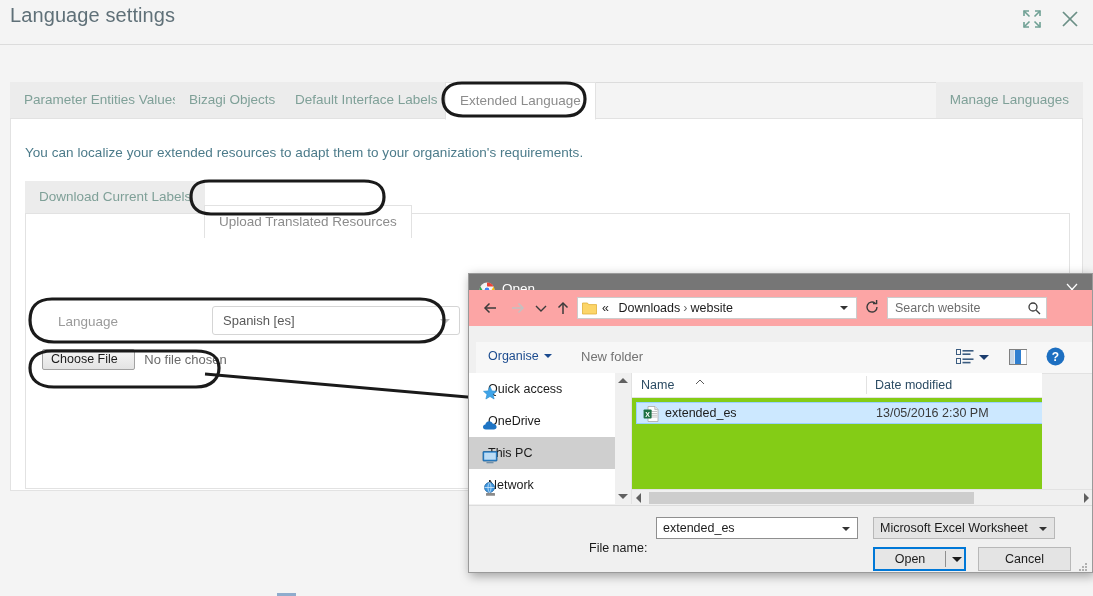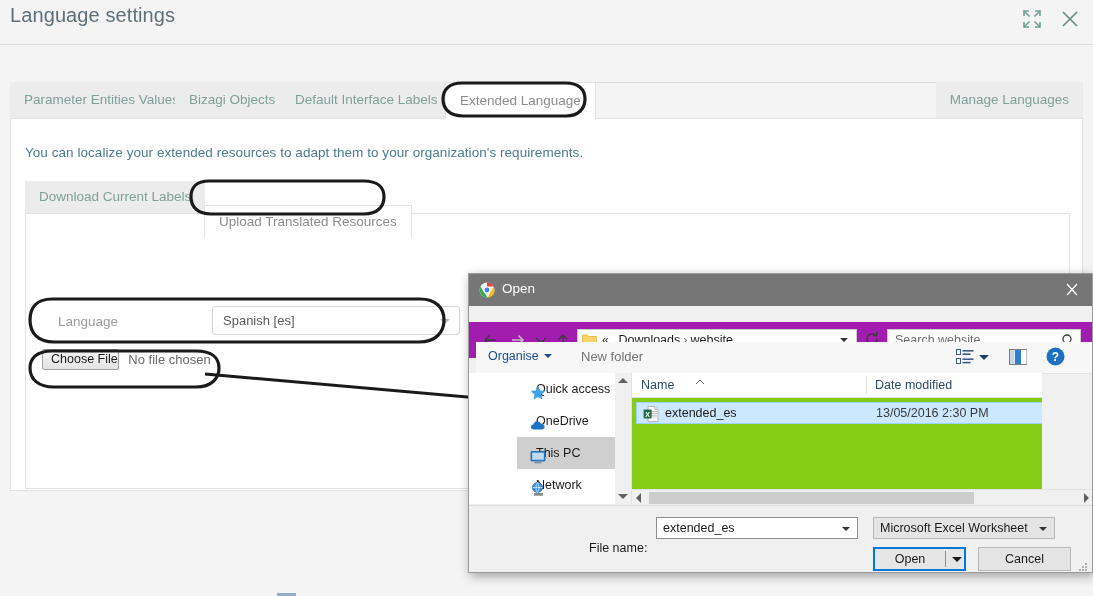--- a/index.html
+++ b/index.html
@@ -193,21 +193,21 @@
   }
 
   
   #file-row {
     position: absolute;
     left: 16px; top: 135px;
     height: 24px;
   }
   #choose-file-button {
     display: inline-block;
-    padding: 2px 0 3px 8px;
+    padding: 2px 16px 3px 8px;
     border: 1px solid #a2a2a2;
     border-radius: 2px;
     background: linear-gradient(#f6f6f6, #e3e3e3);
     font-size: 12.5px;
     color: #1b1b1b;
     font-family: "Liberation Sans", sans-serif;
     cursor: pointer;
     vertical-align: middle;
   }
   #no-file-chosen {
@@ -260,23 +260,23 @@
   }
   #dlg-close {
     position: absolute;
     right: 8px; top: 5px;
     width: 24px; height: 22px;
     cursor: pointer;
   }
 
   #dlg-navbar {
     position: absolute;
-    left: 0; top: 48px;
+    left: 0; top: 16px;
     width: 100%; height: 36px;
-    background: #a21caf;
+    background: #fca5a5;
   }
   .navicon {
     position: absolute;
     top: 8px;
     width: 20px; height: 20px;
     cursor: pointer;
   }
   #nav-back    { left: 12px; }
   #nav-fwd     { left: 38px; }
   #nav-recent  { left: 62px; }
@@ -314,21 +314,21 @@
   }
   #refresh-icon {
     position: absolute;
     left: 394px; top: 8px;
     width: 18px; height: 18px;
     cursor: pointer;
   }
   #searchbox {
     position: absolute;
     left: 418px; top: 7px;
-    width: 194px; height: 22px;
+    width: 160px; height: 22px;
     background: #ffffff;
     border: 1px solid #cccccc;
     box-sizing: border-box;
     cursor: text;
   }
   #search-text {
     position: absolute;
     left: 7px; top: 3px;
     font-size: 12.5px;
     color: #6d6d6d;
@@ -408,21 +408,20 @@
   }
   .side-item {
     position: relative;
     height: 32px;
     line-height: 32px;
     padding-left: 19px;
     font-size: 12.5px;
     color: #1b1b1b;
     cursor: pointer;
     white-space: nowrap;
-    margin-left: 48px;
   }
   .side-item.selected { background: #cfcfcf; }
   .side-icon {
     position: absolute;
     left: 13px; top: 8px;
     width: 16px; height: 16px;
   }
   #side-scrollbar {
     position: absolute;
     left: 146px; top: 99px;

